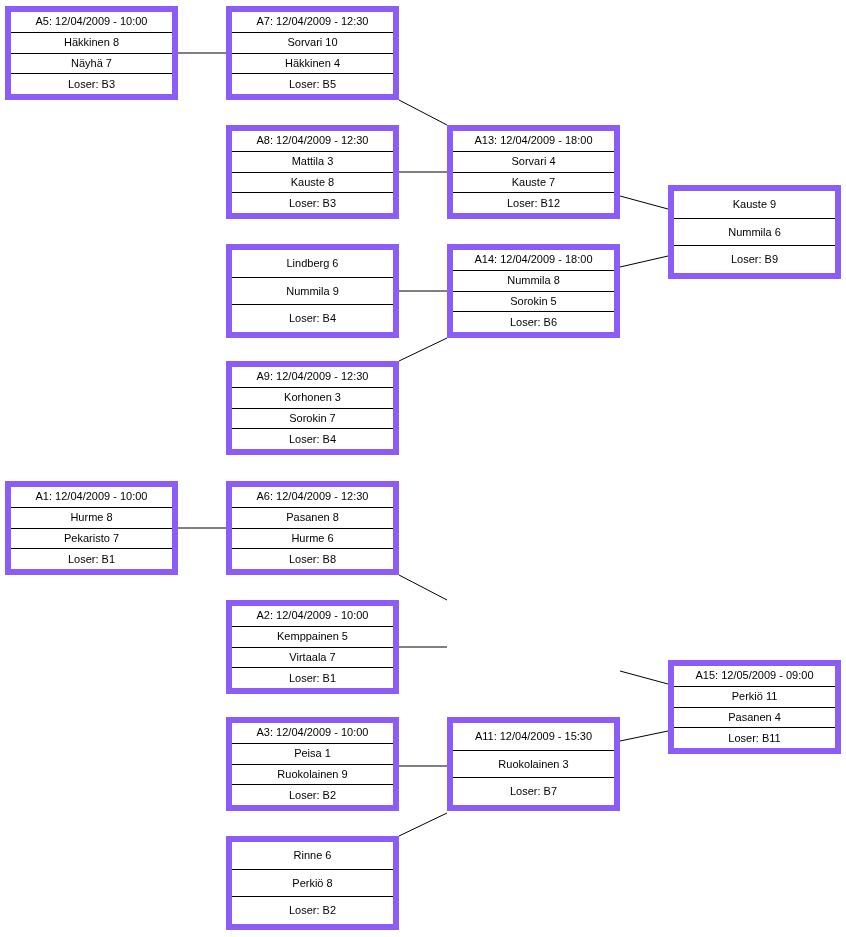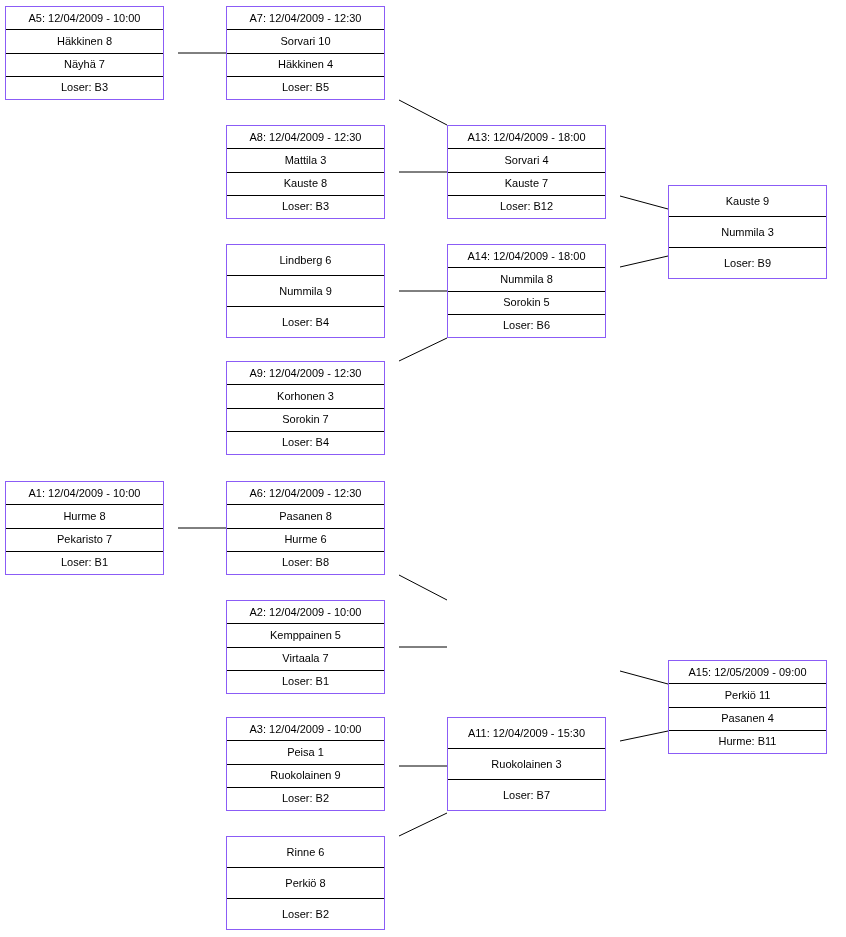--- a/index.html
+++ b/index.html
@@ -20,24 +20,24 @@
     top: 0;
     width: 846px;
     height: 937px;
   }
   .connectors line {
     stroke: #000000;
     stroke-width: 1;
   }
   .match {
     position: absolute;
-    width: 159px;
+    width: 173px;
     height: 94px;
     box-sizing: border-box;
-    border: 1px solid #8b5cf6;
+    border: 6px solid #8b5cf6;
     background: #ffffff;
     display: flex;
     flex-direction: column;
   }
   .match .row {
     flex: 1 1 0;
     display: flex;
     align-items: center;
     justify-content: center;
     font-size: 11px;
@@ -98,21 +98,21 @@
 
   <div class="match" style="left:447px;top:125px">
     <div class="row">A13: 12/04/2009 - 18:00</div>
     <div class="row">Sorvari 4</div>
     <div class="row">Kauste 7</div>
     <div class="row">Loser: B12</div>
   </div>
 
   <div class="match" style="left:668px;top:185px">
     <div class="row">Kauste 9</div>
-    <div class="row">Nummila 3</div>
+    <div class="row">Nummila 6</div>
     <div class="row">Loser: B9</div>
   </div>
 
   <div class="match" style="left:226px;top:244px">
     <div class="row">Lindberg 6</div>
     <div class="row">Nummila 9</div>
     <div class="row">Loser: B4</div>
   </div>
 
   <div class="match" style="left:447px;top:244px">
@@ -148,21 +148,21 @@
     <div class="row">Kemppainen 5</div>
     <div class="row">Virtaala 7</div>
     <div class="row">Loser: B1</div>
   </div>
 
 
   <div class="match" style="left:668px;top:660px">
     <div class="row">A15: 12/05/2009 - 09:00</div>
     <div class="row">Perkiö 11</div>
     <div class="row">Pasanen 4</div>
-    <div class="row">Hurme: B11</div>
+    <div class="row">Loser: B11</div>
   </div>
 
   <div class="match" style="left:226px;top:717px">
     <div class="row">A3: 12/04/2009 - 10:00</div>
     <div class="row">Peisa 1</div>
     <div class="row">Ruokolainen 9</div>
     <div class="row">Loser: B2</div>
   </div>
 
   <div class="match" style="left:447px;top:717px">

